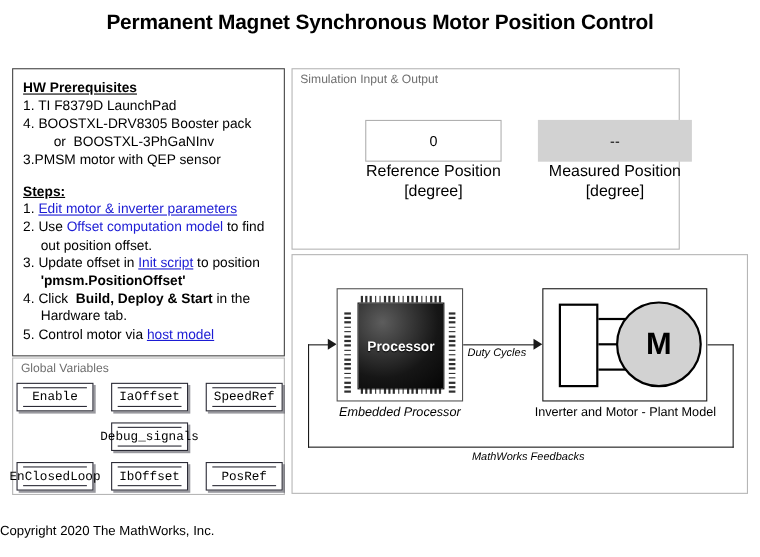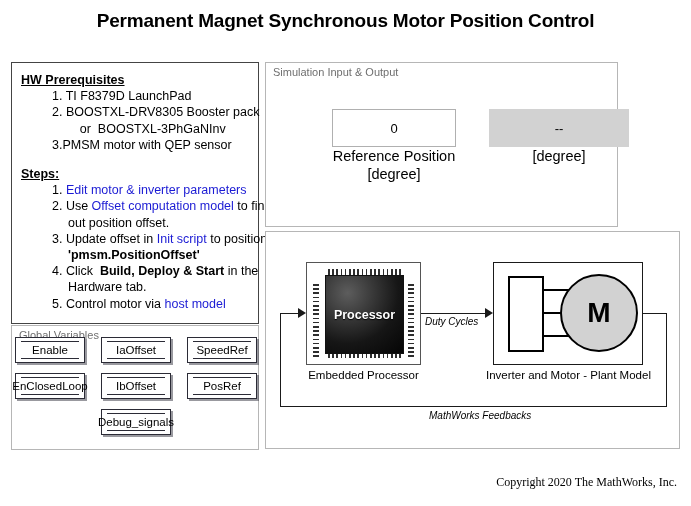--- a/index.html
+++ b/index.html
@@ -61,25 +61,25 @@
     line-height: 16.2px;
   }
   .instr-head {
     font-weight: bold;
     text-decoration: underline;
     display: block;
   }
   .instr-line {
     display: block;
     white-space: pre;
-    margin-left: 31px;
   }
   .spacer-line { display:block; height: 13px; }
   .lnk {
     color: #1b1bd4;
+    text-decoration: underline;
     cursor: pointer;
   }
   .lnk-plain {
     color: #1b1bd4;
     text-decoration: none;
     cursor: pointer;
   }
   .bold { font-weight: bold; }
   .doc-link-wrap {
     display: block;
@@ -89,22 +89,23 @@
 
   
   #globals-panel {
     left: 11px;
     top: 325px;
     width: 248px;
     height: 125px;
   }
   .gv-grid {
     position: absolute;
-    left: 0; top: 11px;
+    left: 0; top: 22px;
     width: 248px;
+    font-family: Liberation Mono, monospace;
   }
   .gv-row {
     display: flex;
     justify-content: center;
     gap: 16px;
     margin-bottom: 10px;
   }
   .dsm-block {
     position: relative;
     width: 70px;
@@ -224,21 +225,21 @@
   .pins.right { right: 6px; }
   .pins.top .pin, .pins.bottom .pin { width: 1.5px; height: 6px; background: #2e2e2e; }
   .pins.left .pin, .pins.right .pin { height: 1.5px; width: 6px; background: #2e2e2e; }
 
   .block-caption {
     position: absolute;
     text-align: center;
     font-size: 11.5px;
     white-space: nowrap;
   }
-  #embedded-processor-caption { left: 10px; top: 137px; width: 175px; }
+  #embedded-processor-caption { left: 10px; top: 137px; width: 175px; font-style: italic; }
 
   
   #plant-model {
     position: absolute;
     left: 227px;
     top: 30px;
     width: 150px;
     height: 103px;
     border: 1.6px solid #1a1a1a;
     background: #fff;
@@ -300,35 +301,34 @@
     background: transparent;
     font-style: italic;
   }
 
   
   #copyright {
     position: absolute;
     left: 0;
     top: 475px;
     width: 677px;
-    text-align: right;
+    text-align: left;
     font-size: 12px;
-    font-family: Liberation Serif, serif;
   }
 </style>
 </head>
 <body>
 
 <div id="page-title">Permanent Magnet Synchronous Motor Position Control</div>
 
 <div class="panel" id="instructions-panel">
   <div class="instr-body">
     <span class="instr-head">HW Prerequisites</span>
     <span class="instr-line">1. TI F8379D LaunchPad</span>
-    <span class="instr-line">2. BOOSTXL-DRV8305 Booster pack</span>
+    <span class="instr-line">4. BOOSTXL-DRV8305 Booster pack</span>
     <span class="instr-line">        or  BOOSTXL-3PhGaNInv</span>
     <span class="instr-line">3.PMSM motor with QEP sensor</span>
 
     <span class="spacer-line"></span>
 
     <span class="instr-head">Steps:</span>
 
     <span class="instr-line"><span>1. </span><span class="lnk">Edit motor &amp; inverter parameters</span></span>
 
     <span class="instr-line"><span>2. Use </span><span class="lnk-plain">Offset computation model</span><span> to find</span></span>
@@ -348,44 +348,45 @@
 
 <div class="panel" id="globals-panel">
   <div class="panel-title">Global Variables</div>
   <div class="gv-grid">
     <div class="gv-row">
       <div class="dsm-block">Enable</div>
       <div class="dsm-block">IaOffset</div>
       <div class="dsm-block">SpeedRef</div>
     </div>
     <div class="gv-row">
+      <div class="dsm-block">Debug_signals</div>
+    </div>
+    <div class="gv-row">
       <div class="dsm-block">EnClosedLoop</div>
       <div class="dsm-block">IbOffset</div>
       <div class="dsm-block">PosRef</div>
-    </div>
-    <div class="gv-row">
-      <div class="dsm-block">Debug_signals</div>
     </div>
   </div>
 </div>
 
 <div class="panel" id="sim-io-panel">
   <div class="panel-title">Simulation Input &amp; Output</div>
 
   <div class="io-item" id="ref-position-item">
     <div class="display-box editable">0</div>
     <div class="io-label">
       <div>Reference Position</div>
       <div>[degree]</div>
     </div>
   </div>
 
   <div class="io-item" id="meas-position-item">
     <div class="display-box readonly">--</div>
     <div class="io-label">
+      <div>Measured Position</div>
       <div>[degree]</div>
     </div>
   </div>
 </div>
 
 <div class="panel" id="diagram-panel">
 
   <div class="wire h" style="left:377px; top:81px; width:24px;"></div>
   <div class="wire v" style="left:400px; top:81px; height:94px;"></div>
   <div class="wire h" style="left:14px; top:174px; width:387px;"></div>

